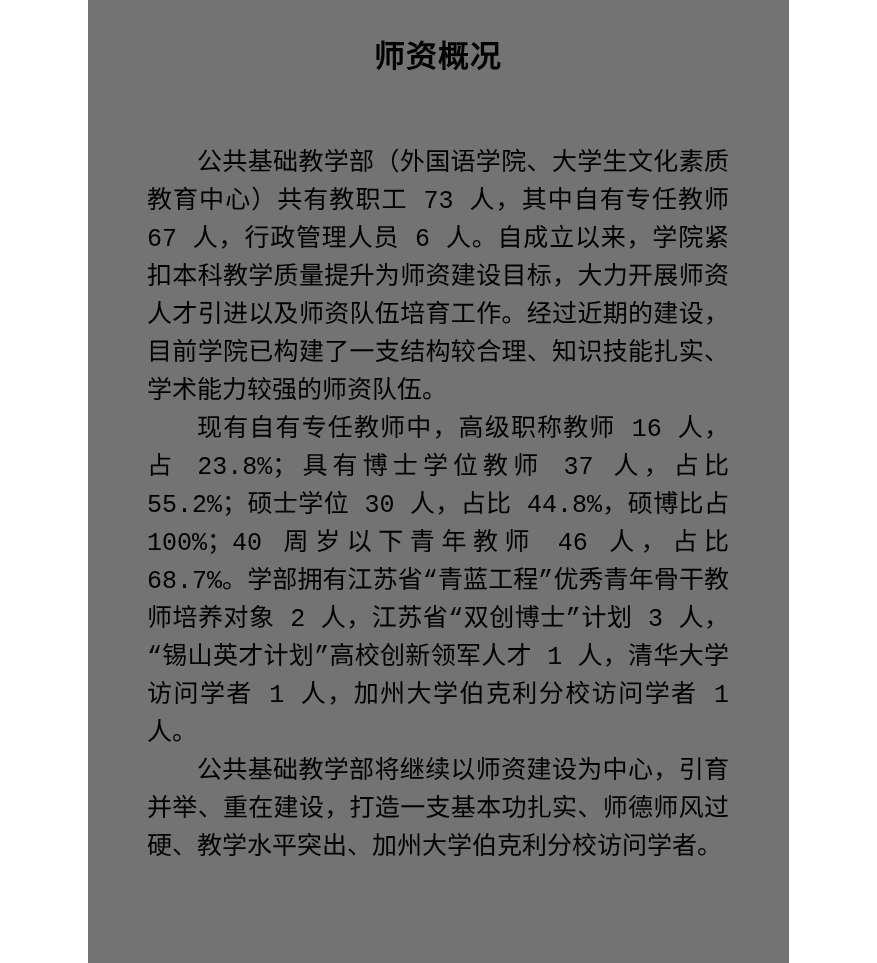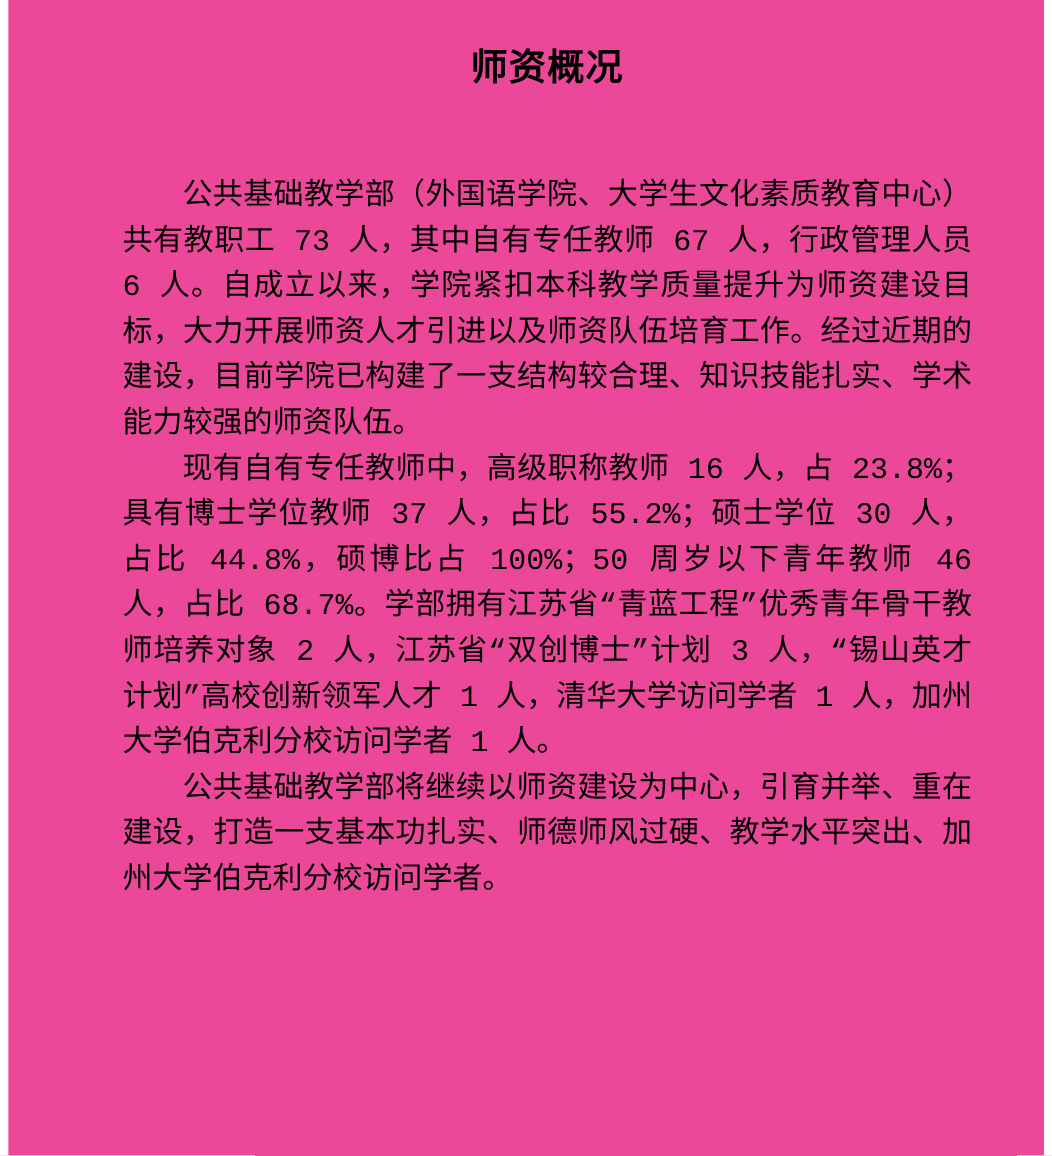--- a/index.html
+++ b/index.html
@@ -2,28 +2,28 @@
 <html lang="zh-CN"><head>
 <meta charset="utf-8">
 <style>
   html, body {
     margin: 0;
     padding: 0;
     background: #ffffff;
   }
   .page {
     position: relative;
-    width: 863px;
+    width: 701px;
     height: 963px;
     margin: 0 auto;
-    background: #ec4899;
+    background: #737373;
     color: #000000;
     overflow: hidden;
     box-sizing: border-box;
-    padding: 40px 60px 0 95px;
+    padding: 40px 60px 0 59px;
   }
   .doc-title {
     margin: 0;
     font-family: "Liberation Sans", "DejaVu Sans", sans-serif;
     font-weight: bold;
     font-size: 31px;
     line-height: 34px;
     letter-spacing: 1px;
     text-align: center;
     color: #000000;
@@ -42,16 +42,16 @@
     text-indent: 2em;
   }
 </style>
 </head>
 <body>
 
 <div class="page">
   <h1 class="doc-title">师资概况</h1>
   <div class="doc-content">
     <p>公共基础教学部（外国语学院、大学生文化素质教育中心）共有教职工 73 人，其中自有专任教师 67 人，行政管理人员 6 人。自成立以来，学院紧扣本科教学质量提升为师资建设目标，大力开展师资人才引进以及师资队伍培育工作。经过近期的建设，目前学院已构建了一支结构较合理、知识技能扎实、学术能力较强的师资队伍。</p>
-    <p>现有自有专任教师中，高级职称教师 16 人，占 23.8%；具有博士学位教师 37 人，占比 55.2%；硕士学位 30 人，占比 44.8%，硕博比占 100%；50 周岁以下青年教师 46 人，占比 68.7%。学部拥有江苏省“青蓝工程”优秀青年骨干教师培养对象 2 人，江苏省“双创博士”计划 3 人，“锡山英才计划”高校创新领军人才 1 人，清华大学访问学者 1 人，加州大学伯克利分校访问学者 1 人。</p>
+    <p>现有自有专任教师中，高级职称教师 16 人，占 23.8%；具有博士学位教师 37 人，占比 55.2%；硕士学位 30 人，占比 44.8%，硕博比占 100%；40 周岁以下青年教师 46 人，占比 68.7%。学部拥有江苏省“青蓝工程”优秀青年骨干教师培养对象 2 人，江苏省“双创博士”计划 3 人，“锡山英才计划”高校创新领军人才 1 人，清华大学访问学者 1 人，加州大学伯克利分校访问学者 1 人。</p>
     <p>公共基础教学部将继续以师资建设为中心，引育并举、重在建设，打造一支基本功扎实、师德师风过硬、教学水平突出、加州大学伯克利分校访问学者。</p>
   </div>
 </div>
 
 </body></html>

